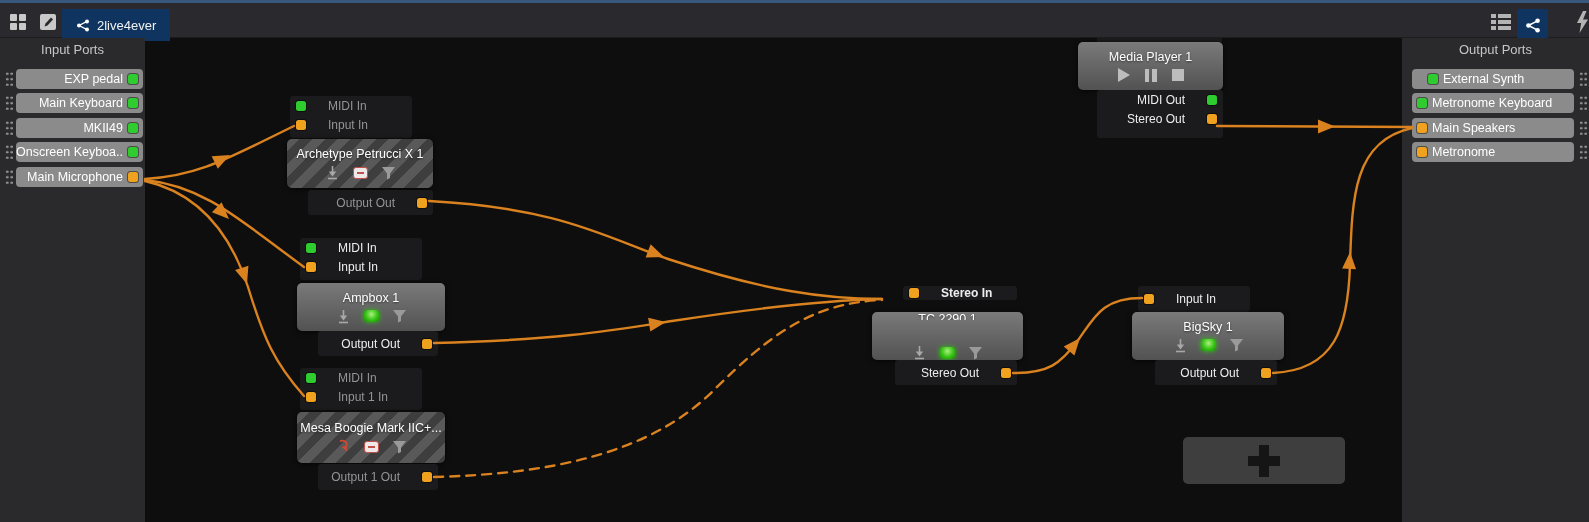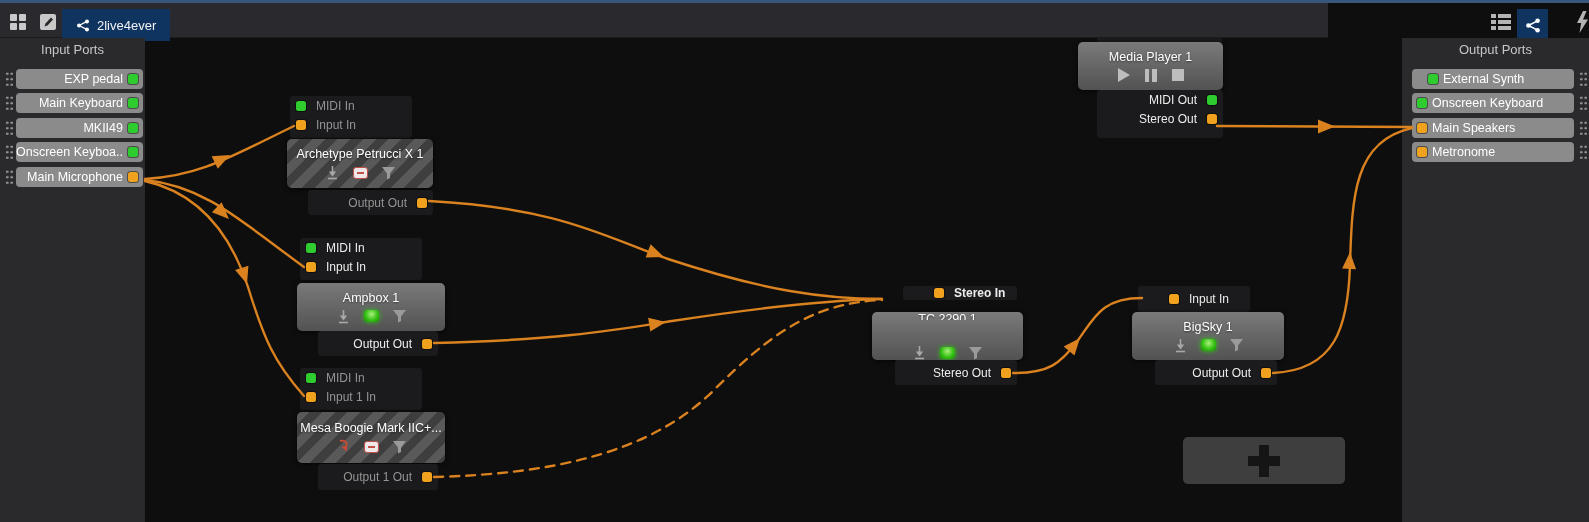--- a/index.html
+++ b/index.html
@@ -4,21 +4,21 @@
 <style>
   * { margin:0; padding:0; box-sizing:border-box; }
   html,body { background:#000; }
   .app{
     position:relative; width:1589px; height:522px; overflow:hidden;
     background:#0e0e0e; font-family:"Liberation Sans", sans-serif;
     -webkit-font-smoothing:antialiased;
   }
   
   .topline{position:absolute;left:0;top:0;width:1589px;height:3px;background:#37587c;}
-  .toolbar{position:absolute;left:0;top:3px;width:1328px;height:35px;background:#2a2a2e;border-bottom:1px solid #1c1c1f;}
+  .toolbar{position:absolute;left:0;top:3px;width:1589px;height:35px;background:#2a2a2e;border-bottom:1px solid #1c1c1f;}
   .tbtn{position:absolute;top:7px;width:24px;height:24px;display:flex;align-items:center;justify-content:center;cursor:pointer;}
   .tab{position:absolute;left:62px;top:6px;height:32px;padding:0 14px;background:#0f3460;color:#f2f2f2;
        display:flex;align-items:center;gap:7px;font-size:13px;}
   .tbtn.activebox{background:#0f3460;width:31px;height:32px;top:6px;}
   
   .sidebar{position:absolute;top:38px;bottom:0;background:#2a2a2d;}
   .sidebar.left{left:0;width:145px;}
   .sidebar.right{left:1402px;width:187px;}
   .side-title{position:absolute;top:4px;left:0;width:100%;text-align:center;color:#c6c6c6;font-size:13px;}
   .pill{position:absolute;height:20px;background:#8b8b8b;border-radius:4px;display:flex;align-items:center;
@@ -30,22 +30,22 @@
           background-image:radial-gradient(circle,#8f8f8f 1.1px,transparent 1.5px);
           background-size:4.5px 5.5px;cursor:grab;}
   .handle.l{left:5px;}
   .handle.r{left:1579px;}
   
   .sq{width:10px;height:10px;border-radius:2.5px;box-shadow:0 0 0 1px rgba(0,0,0,.45);flex:0 0 auto;cursor:crosshair;}
   .sq.green{background:#2ecc2e;}
   .sq.orange{background:#f0a11e;}
   
   .psec{position:absolute;background:#1b1b1d;border-radius:3px;color:#ededed;font-size:12px;}
-  .prow{height:19px;display:flex;align-items:center;gap:10px;padding:0 6px;}
-  .prow.one{height:100%;margin-left:25px;}
+  .prow{height:19px;display:flex;align-items:center;gap:22px;padding:0 6px;}
+  .prow.one{height:100%;}
   .prow.out{justify-content:flex-end;}
   .psec .lbl{white-space:nowrap;}
   .psec.dim .lbl{color:#949494;}
   .nhead{position:absolute;border-radius:5px;background:linear-gradient(180deg,#7a7a7a,#525252);
          box-shadow:0 1px 5px rgba(0,0,0,.7);display:flex;flex-direction:column;align-items:center;
          justify-content:center;gap:4px;color:#fff;cursor:grab;}
   .nhead.striped{background:repeating-linear-gradient(135deg,#595959 0 9px,#3e3e3e 9px 18px);}
   .ntitle{font-size:12.5px;white-space:nowrap;max-width:100%;overflow:hidden;text-shadow:0 1px 2px rgba(0,0,0,.5);}
   .nicons{display:flex;gap:13px;align-items:center;height:15px;}
   .led{width:15px;height:12px;border-radius:3px;
@@ -160,21 +160,21 @@
   <div class="handle r" style="top:71px;"></div>
   <div class="handle r" style="top:95px;"></div>
   <div class="handle r" style="top:120px;"></div>
   <div class="handle r" style="top:144px;"></div>
   <div class="pill out" style="top:69px;padding-left:16px;">
     <span class="sq green"></span>
       <span class="plabel">External Synth</span>
   </div>
   <div class="pill out" style="top:93px;">
     <span class="sq green"></span>
-      <span class="plabel">Onscreen Keyboard</span>
+      <span class="plabel">Metronome Keyboard</span>
   </div>
   <div class="pill out" style="top:118px;">
     <span class="sq orange"></span>
       <span class="plabel">Main Speakers</span>
   </div>
   <div class="pill out" style="top:142px;">
     <span class="sq orange"></span>
       <span class="plabel">Metronome</span>
   </div>
 

